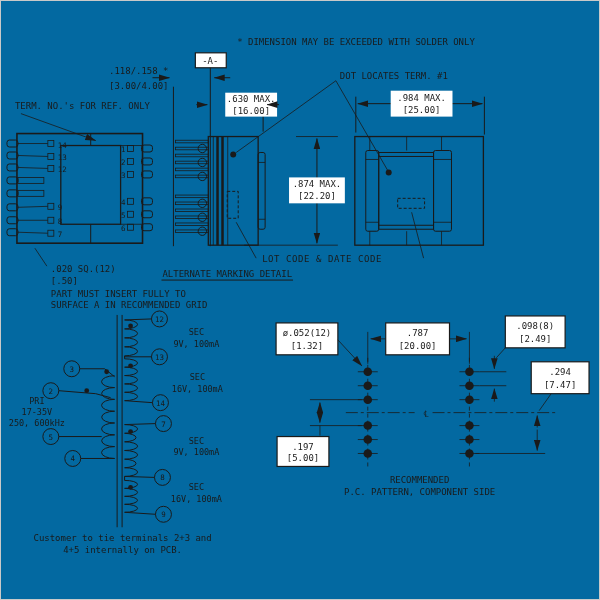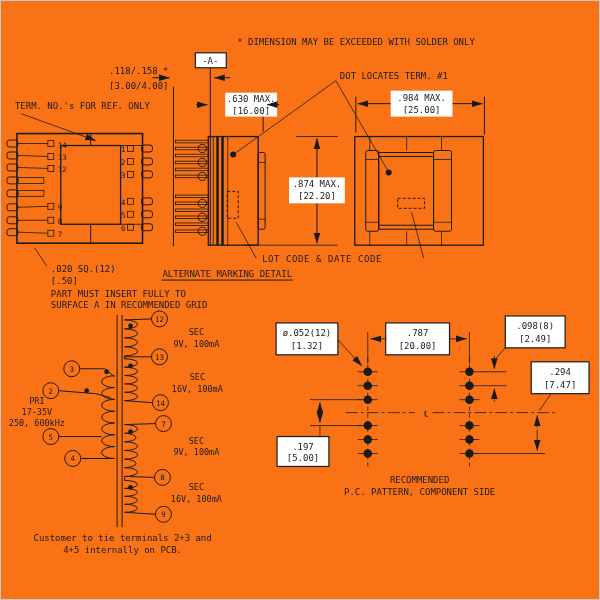--- a/index.html
+++ b/index.html
@@ -1,16 +1,16 @@
 <!DOCTYPE html>
 <html><head>
 <meta charset="utf-8">
 <style>
   html,body{margin:0;padding:0;background:#fff;}
-  .stage{width:600px;height:600px;position:relative;background:#f97316;
+  .stage{width:600px;height:600px;position:relative;background:#0369a1;
          border:1px solid #c9c9c9;box-sizing:border-box;overflow:hidden;
          font-family:"DejaVu Sans Mono","Liberation Mono",monospace;}
   svg{display:block;}
   svg text{font-family:"DejaVu Sans Mono","Liberation Mono",monospace;fill:#1a1a1a;}
   .t9{font-size:9px;}
   .t85{font-size:8.5px;}
   .t75{font-size:7.5px;}
   .ls{letter-spacing:.6px;}
   .ln{stroke:#1a1a1a;stroke-width:1;fill:none;}
   .ln08{stroke:#1a1a1a;stroke-width:.8;fill:none;}

